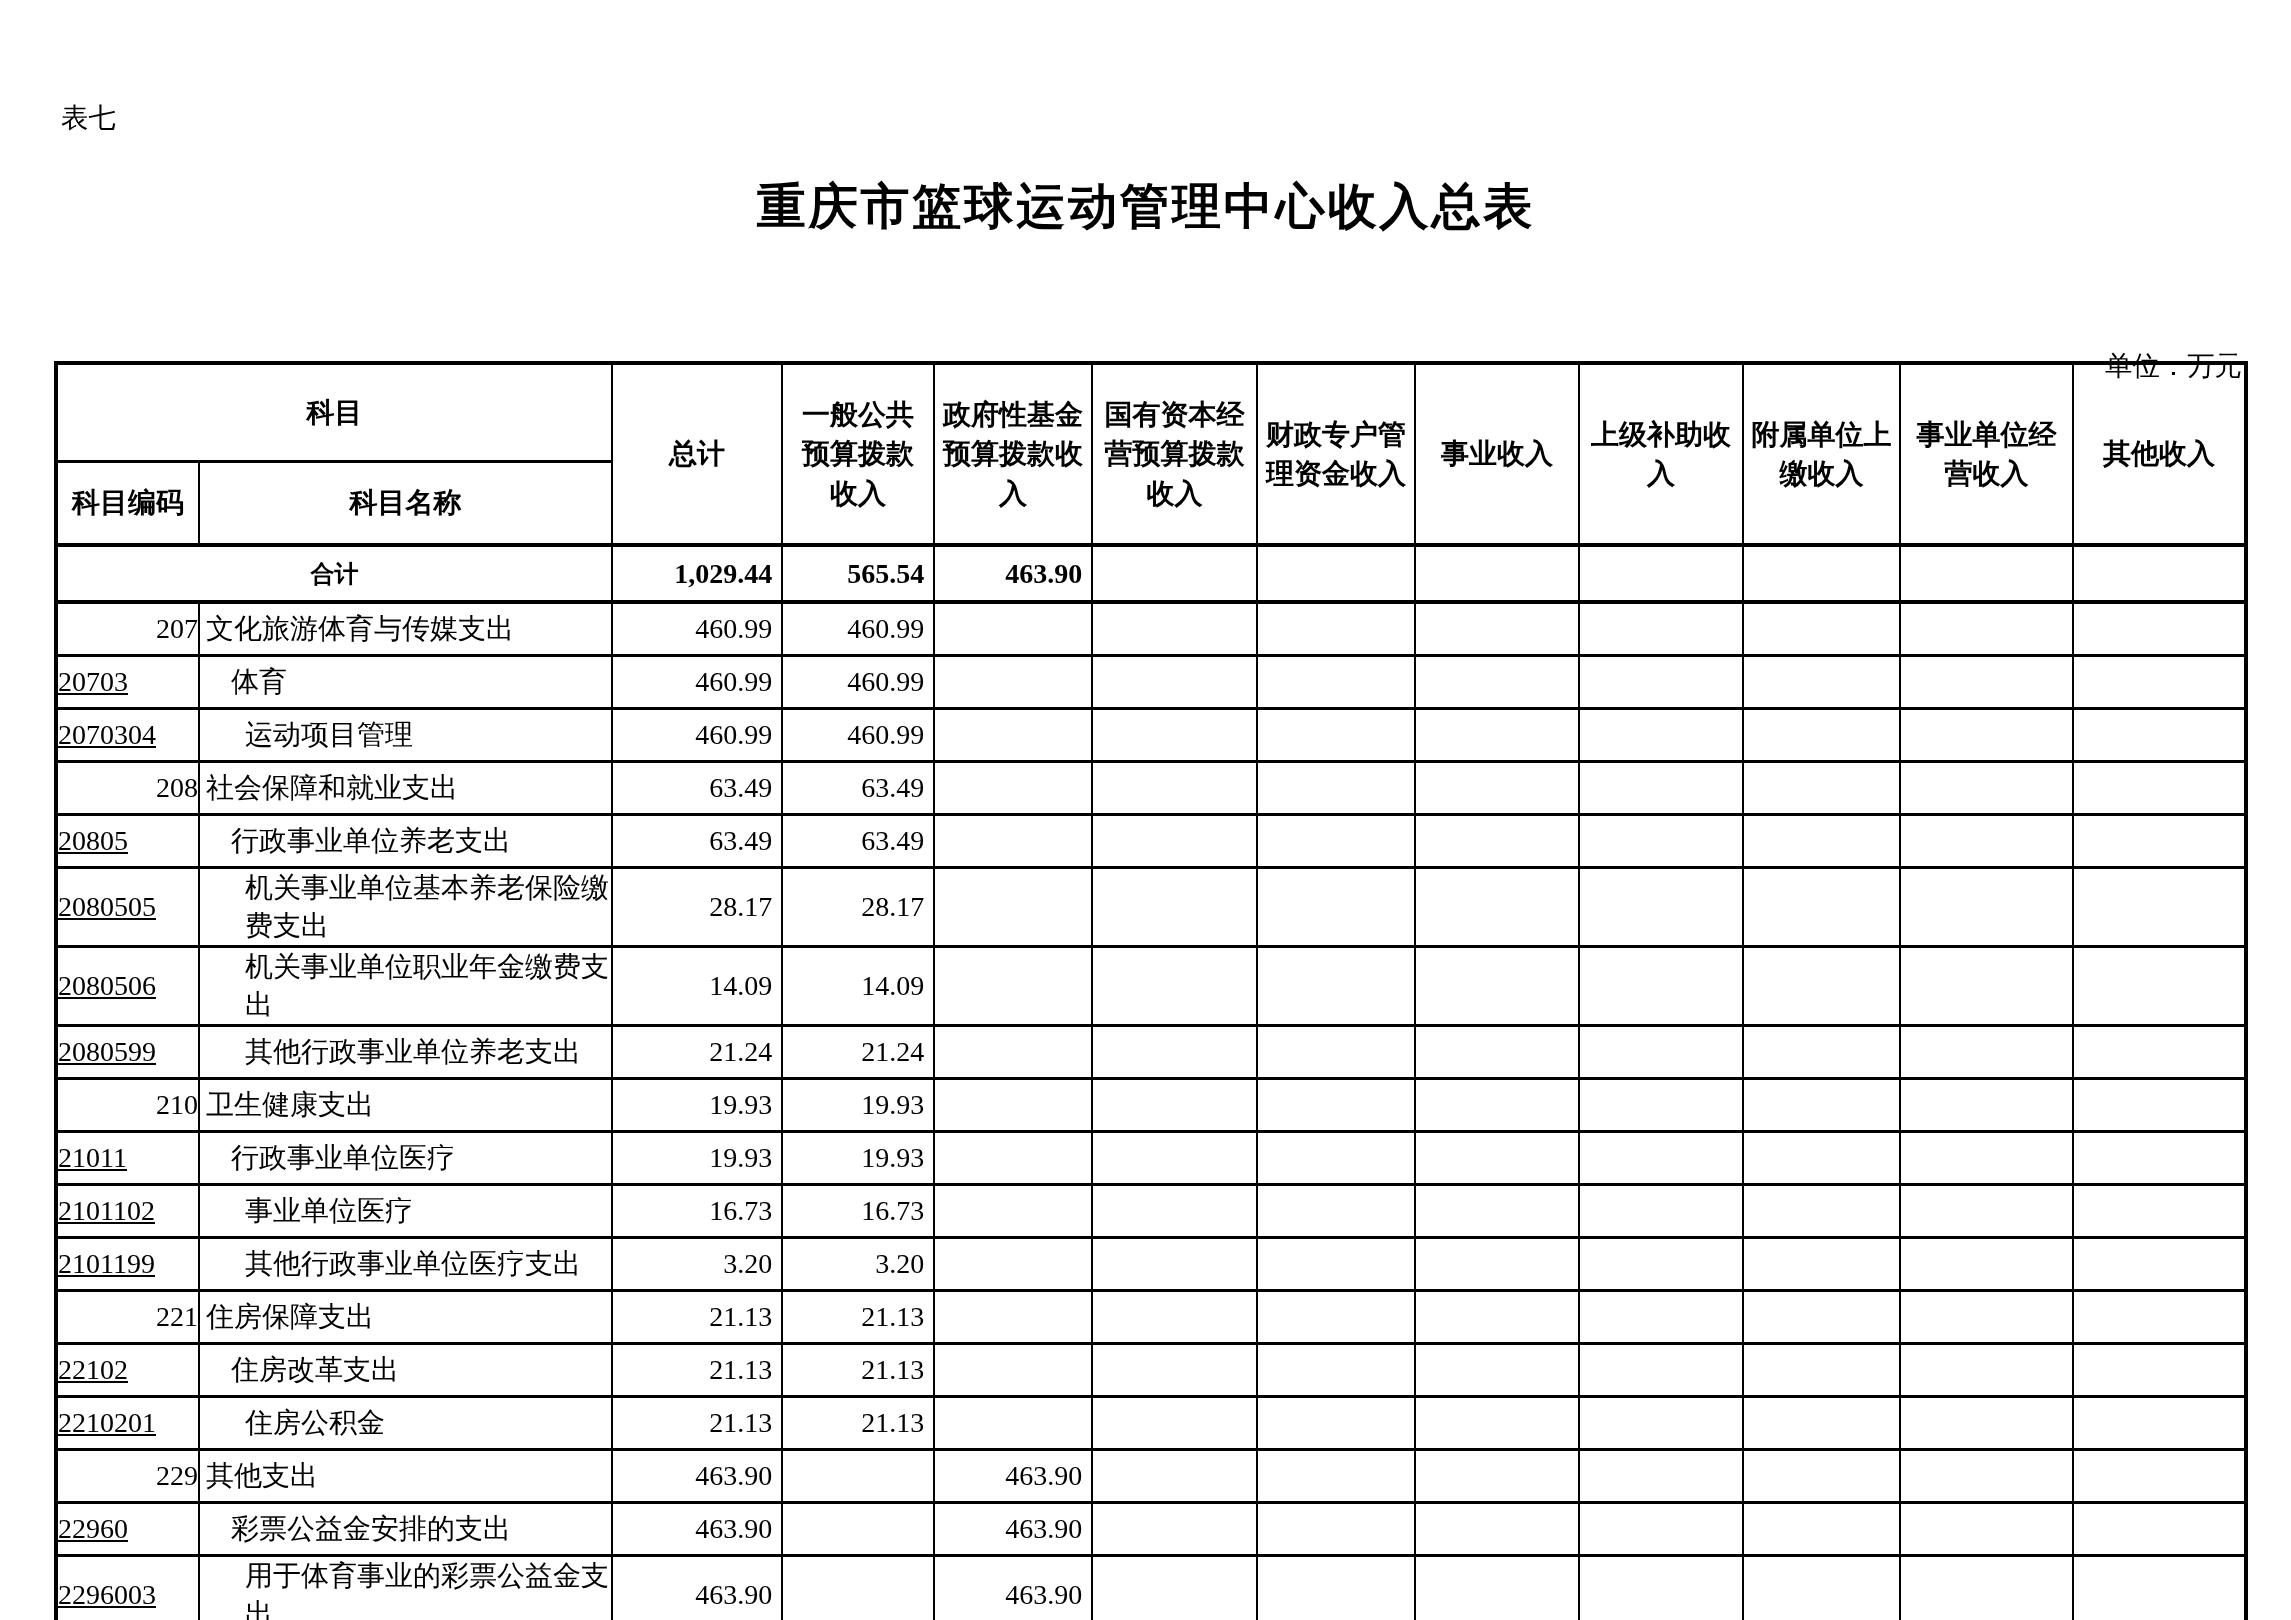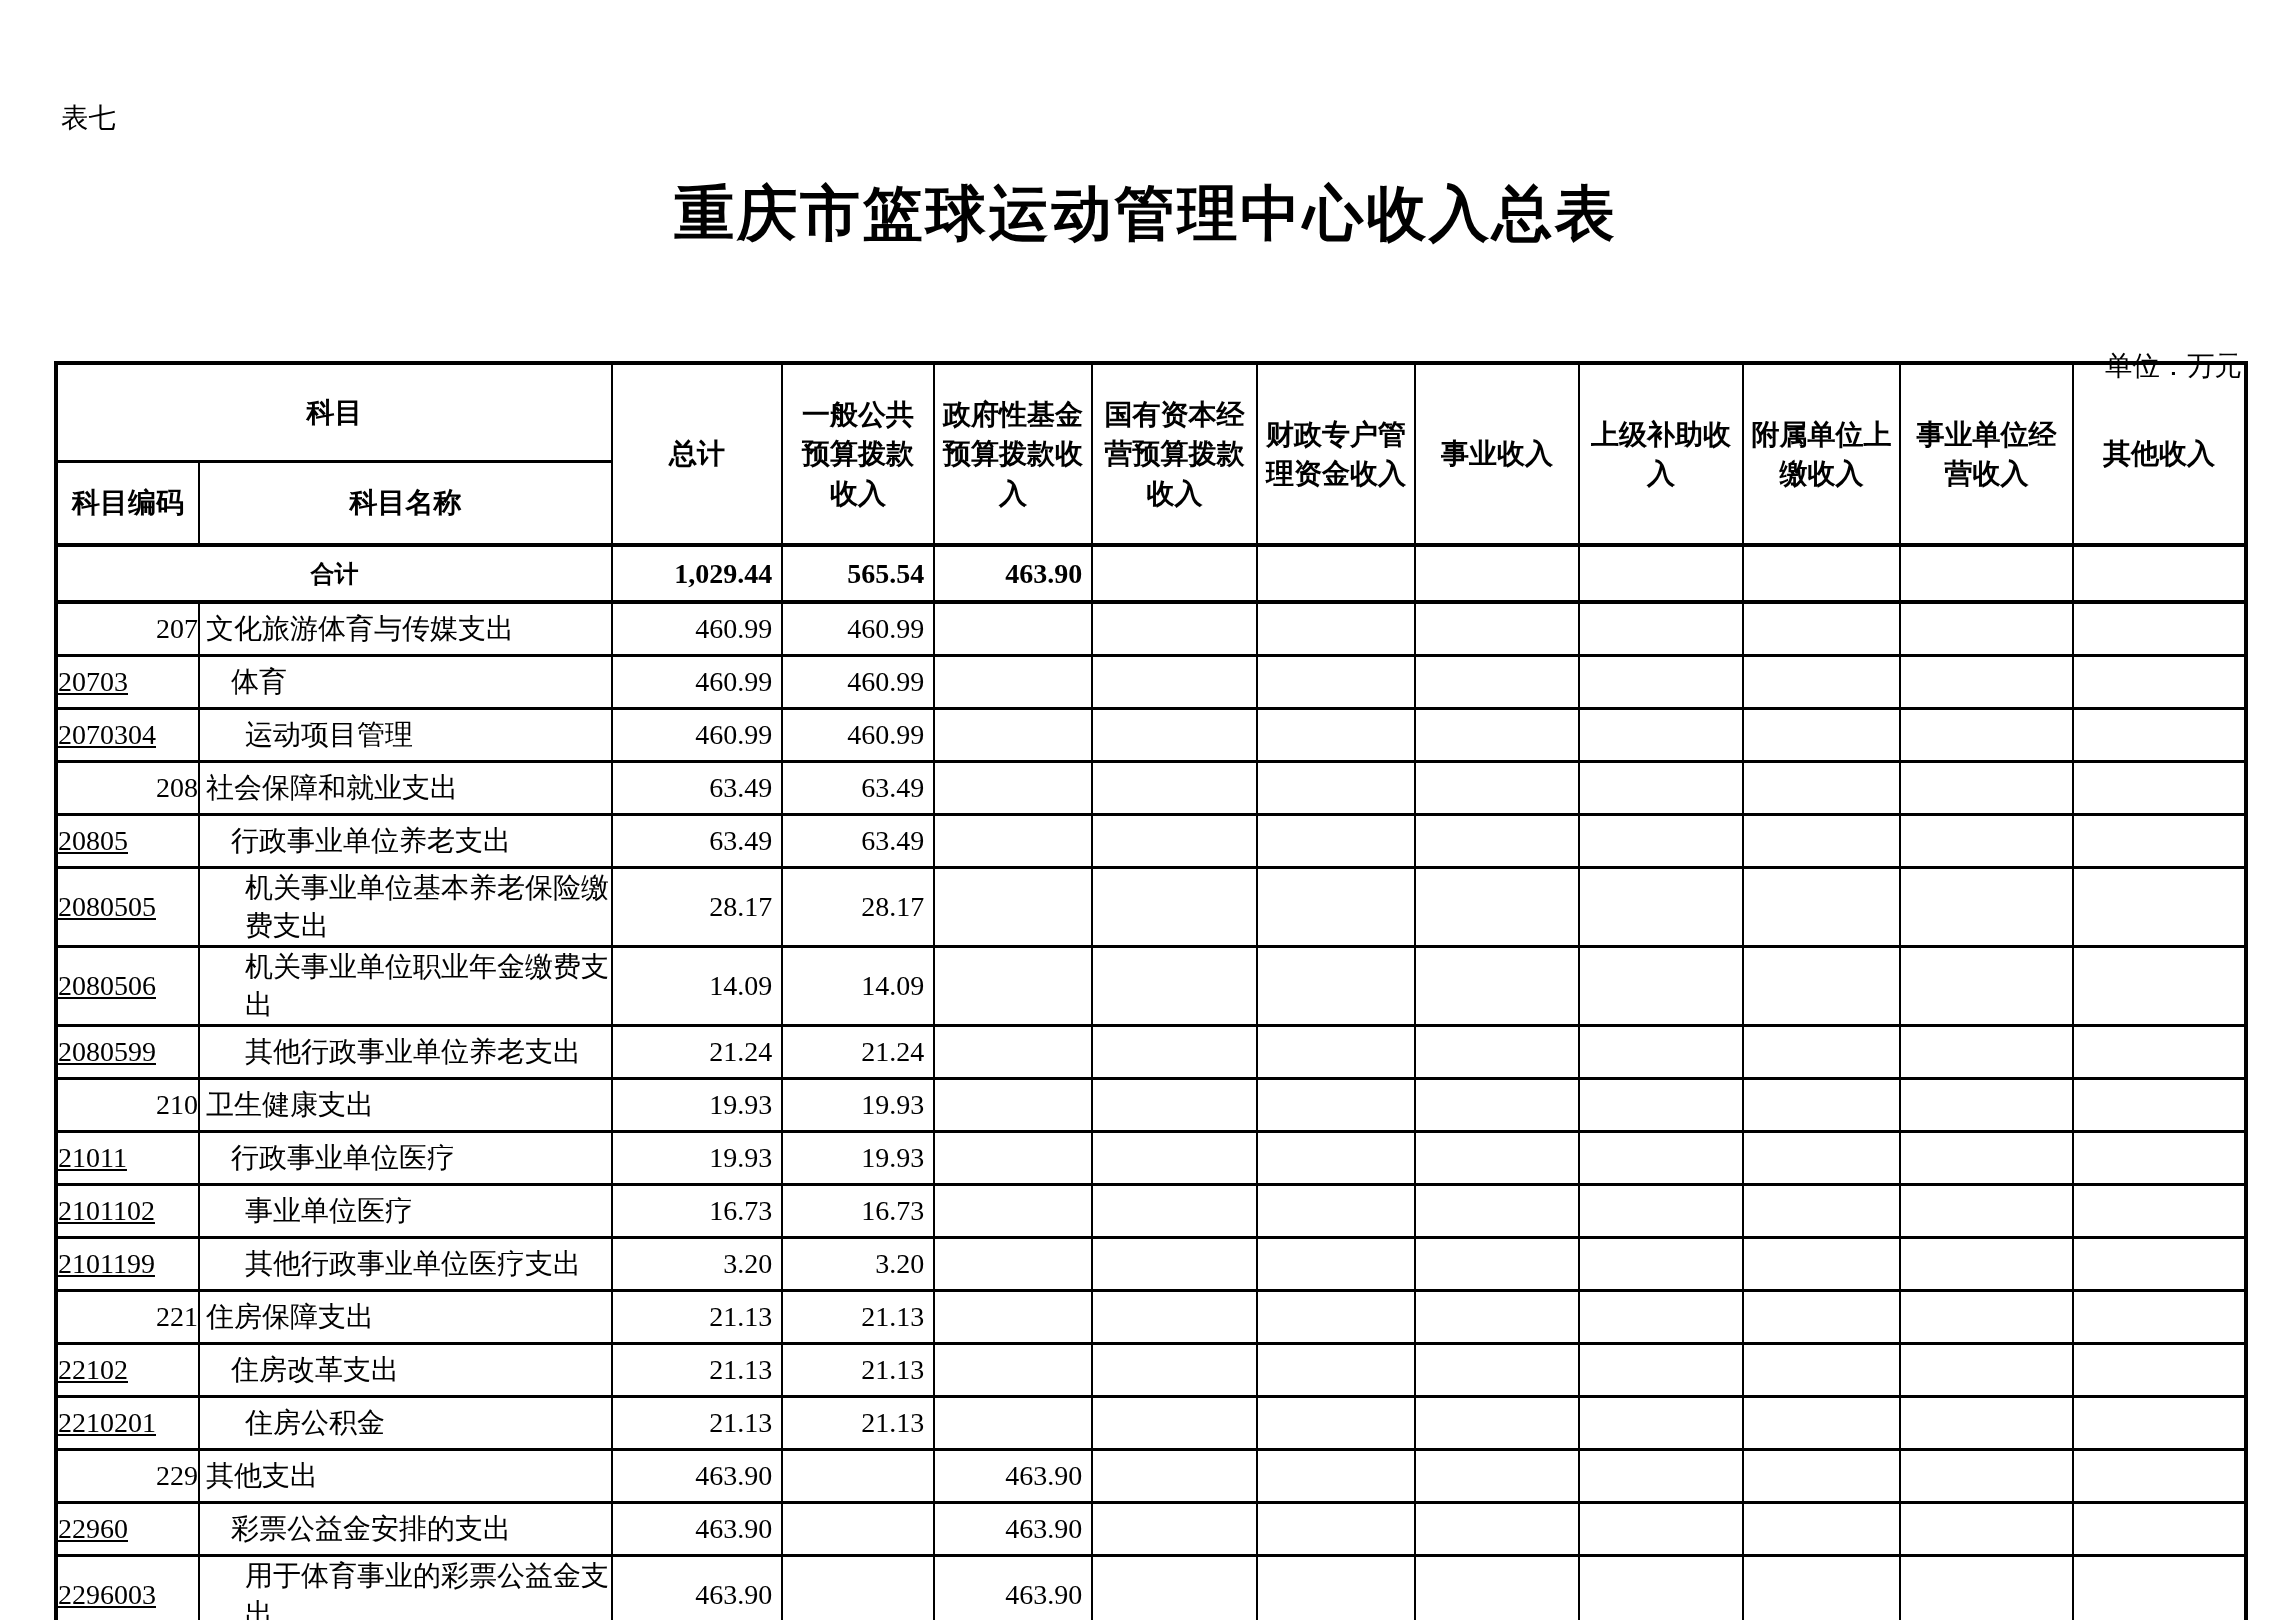--- a/index.html
+++ b/index.html
@@ -23,21 +23,21 @@
     margin-top: 20px;
   }
 
   .page-title {
     position: absolute;
     left: 0;
     top: 174px;
     width: 100%;
     margin: 0;
     text-align: center;
-    font-size: 60px;
+    font-size: 49px;
     font-weight: bold;
     letter-spacing: 2.9px;
     font-family: "Liberation Serif", "DejaVu Serif", serif;
   }
 
   .unit-note {
     position: absolute;
     right: 50px;
     top: 308px;
     font-size: 27.4px;

